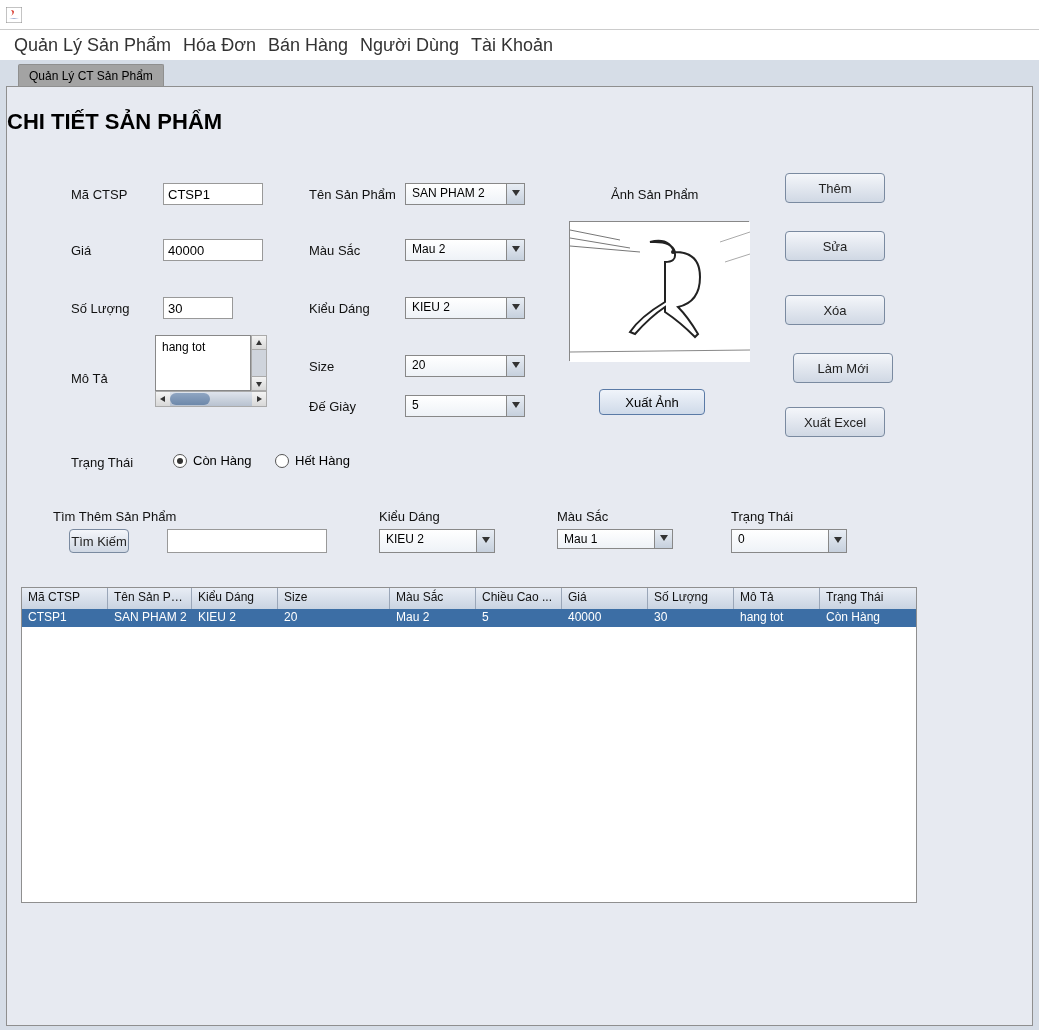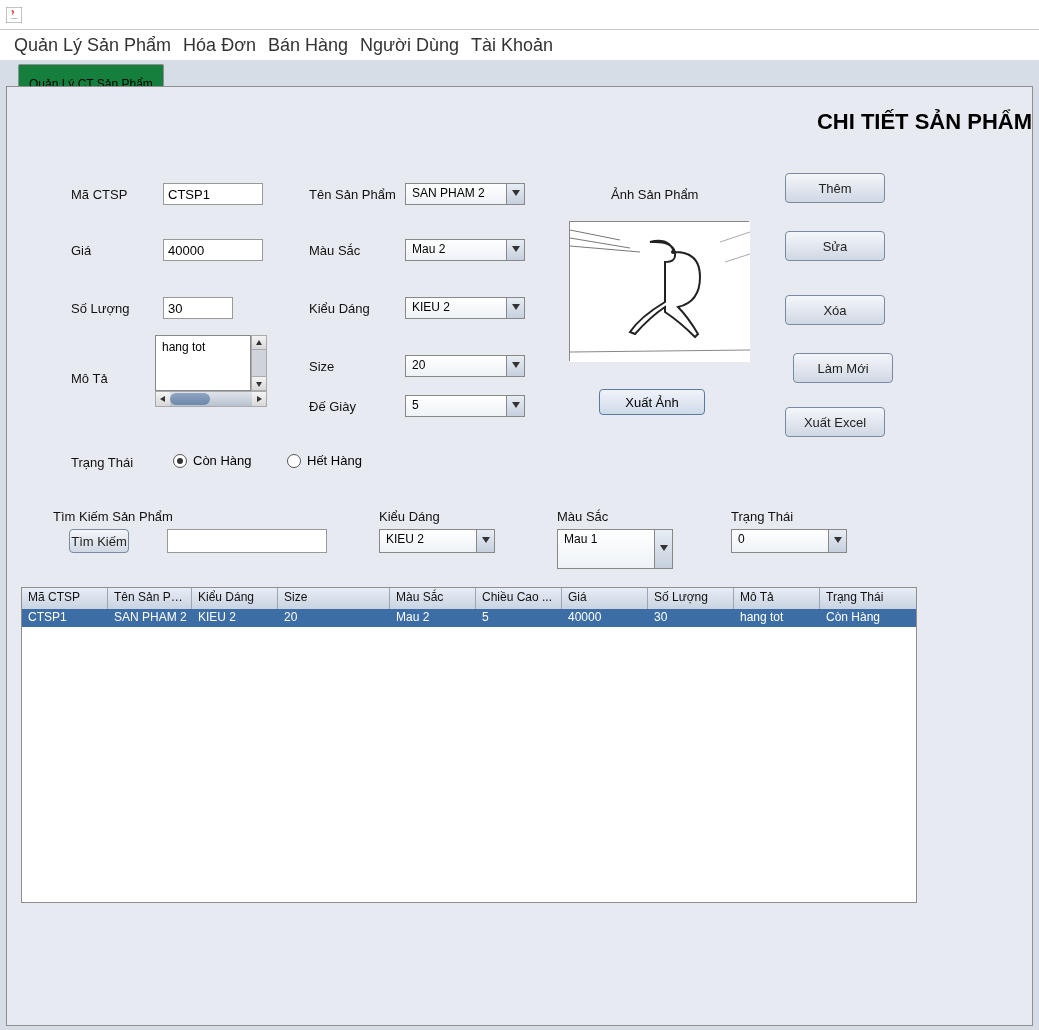--- a/index.html
+++ b/index.html
@@ -2,23 +2,23 @@
 <html><head>
 <meta charset="utf-8">
 <style>
   * { box-sizing: border-box; font-family: Tahoma, Arial, sans-serif; }
   body { margin: 0; background: #d6dde7; width: 1039px; height: 1030px; overflow: hidden; }
   .titlebar { height: 30px; background: #fff; border-bottom: 1px solid #ccc; display:flex; align-items:center; padding:0 6px; }
   .java-icon { width:16px; height:16px; }
   .menubar { height: 30px; background: #fff; display:flex; align-items:center; padding: 0 14px; font-size:18px; color:#333; }
   .menubar span { margin-right: 12px; cursor:default; }
   .tab-strip { position:relative; height:22px; margin-top:4px; }
-  .tab { position:absolute; left:18px; top:0; border:1px solid #8f8f8f; border-bottom:none; background:#15803d; padding:12px 10px; font-size:12px; border-radius:2px 2px 0 0;text-align:center; }
+  .tab { position:absolute; left:18px; top:0; border:1px solid #8f8f8f; border-bottom:none; background:#a3a3a3; padding:4px 10px; font-size:12px; border-radius:2px 2px 0 0;text-align:center; }
   .tab-content { border:1px solid #8f8f8f; margin:0 6px 6px 6px; background:#e7eaf1; min-height:940px; position:relative; }
-  .page-title { text-align:right; font-weight:bold; font-size:22px; margin-top:22px; }
+  .page-title { text-align:left; font-weight:bold; font-size:22px; margin-top:22px; }
   .form-area { position:relative; }
   .lbl { position:absolute; font-size:13px; color:#111; }
   .txt { position:absolute; font-size:13px; border:1px solid #999; background:#fff; padding:2px 4px; height:22px; }
   .combo { position:absolute; height:22px; display:flex; }
   .combo-field { border:1px solid #888; background:linear-gradient(#fff,#eef2f7); font-size:12px; padding:2px 6px; flex:1; }
   .combo-btn { width:18px; border:1px solid #888; border-left:none; background:linear-gradient(#e8edf4,#c6d0dd); display:flex; align-items:center; justify-content:center; }
   .combo-btn svg { width:8px; height:8px; }
   .btn { position:absolute; width:100px; height:30px; border:1px solid #7a8aa0; border-radius:4px; background:linear-gradient(#f4f6fa,#d0d8e4); font-size:13px; color:#222; display:flex; align-items:center; justify-content:center; cursor:pointer; }
   .radiogrp { position:absolute; display:flex; align-items:center; font-size:13px; }
   .radio { width:14px; height:14px; border:1px solid #555; border-radius:50%; margin-right:6px; background:#fff; display:flex; align-items:center; justify-content:center;}
@@ -108,21 +108,21 @@
             <polygon class="tri" points="2,1 7,4 2,7"></polygon>
           </svg>
         </div>
     </div>
 
     <div class="lbl" style="left:64px; top:320px">Trạng Thái</div>
     <div class="radiogrp" style="left:166px; top:318px">
       <div class="radio sel"></div>
         <span>Còn Hàng</span>
     </div>
-    <div class="radiogrp" style="left:280px; top:318px">
+    <div class="radiogrp" style="left:268px; top:318px">
       <div class="radio"></div>
         <span>Hết Hàng</span>
     </div>
 
     <div class="lbl" style="left:302px; top:52px">Tên Sản Phẩm</div>
     <div class="combo" style="left:398px; top:48px; width:120px">
       <div class="combo-field">SAN PHAM 2</div>
       <div class="combo-btn">
           <svg>
             <polygon class="tri" points="0,0 8,0 4,6"></polygon>
@@ -189,36 +189,36 @@
         </svg>
     </div>
     <div class="choose-btn" style="left:592px; top:254px">Xuất Ảnh</div>
 
     <div class="btn" style="left:778px; top:38px">Thêm</div>
     <div class="btn" style="left:778px; top:96px">Sửa</div>
     <div class="btn" style="left:778px; top:160px">Xóa</div>
     <div class="btn" style="left:786px; top:218px">Làm Mới</div>
     <div class="btn" style="left:778px; top:272px">Xuất Excel</div>
 
-    <div class="lbl" style="left:46px; top:374px">Tìm Kiếm Sản Phẩm</div>
+    <div class="lbl" style="left:46px; top:374px">Tìm Thêm Sản Phẩm</div>
     <div class="btn" style="left:62px; top:394px; width:60px; height:24px">Tìm Kiếm</div>
     <input class="txt" style="left: 160px; top: 394px; width: 160px; height: 24px;">
 
     <div class="lbl" style="left:372px; top:374px">Kiểu Dáng</div>
     <div class="combo" style="left:372px; top:394px; width:116px; height:24px">
       <div class="combo-field">KIEU 2</div>
       <div class="combo-btn">
           <svg>
             <polygon class="tri" points="0,0 8,0 4,6"></polygon>
           </svg>
         </div>
     </div>
 
     <div class="lbl" style="left:550px; top:374px">Màu Sắc</div>
-    <div class="combo" style="left:550px; top:394px; width:116px; height:40px">
+    <div class="combo" style="left:550px; top:394px; width:116px; height:20px">
       <div class="combo-field">Mau 1</div>
       <div class="combo-btn">
           <svg>
             <polygon class="tri" points="0,0 8,0 4,6"></polygon>
           </svg>
         </div>
     </div>
 
     <div class="lbl" style="left:724px; top:374px">Trạng Thái</div>
     <div class="combo" style="left:724px; top:394px; width:116px; height:24px">

